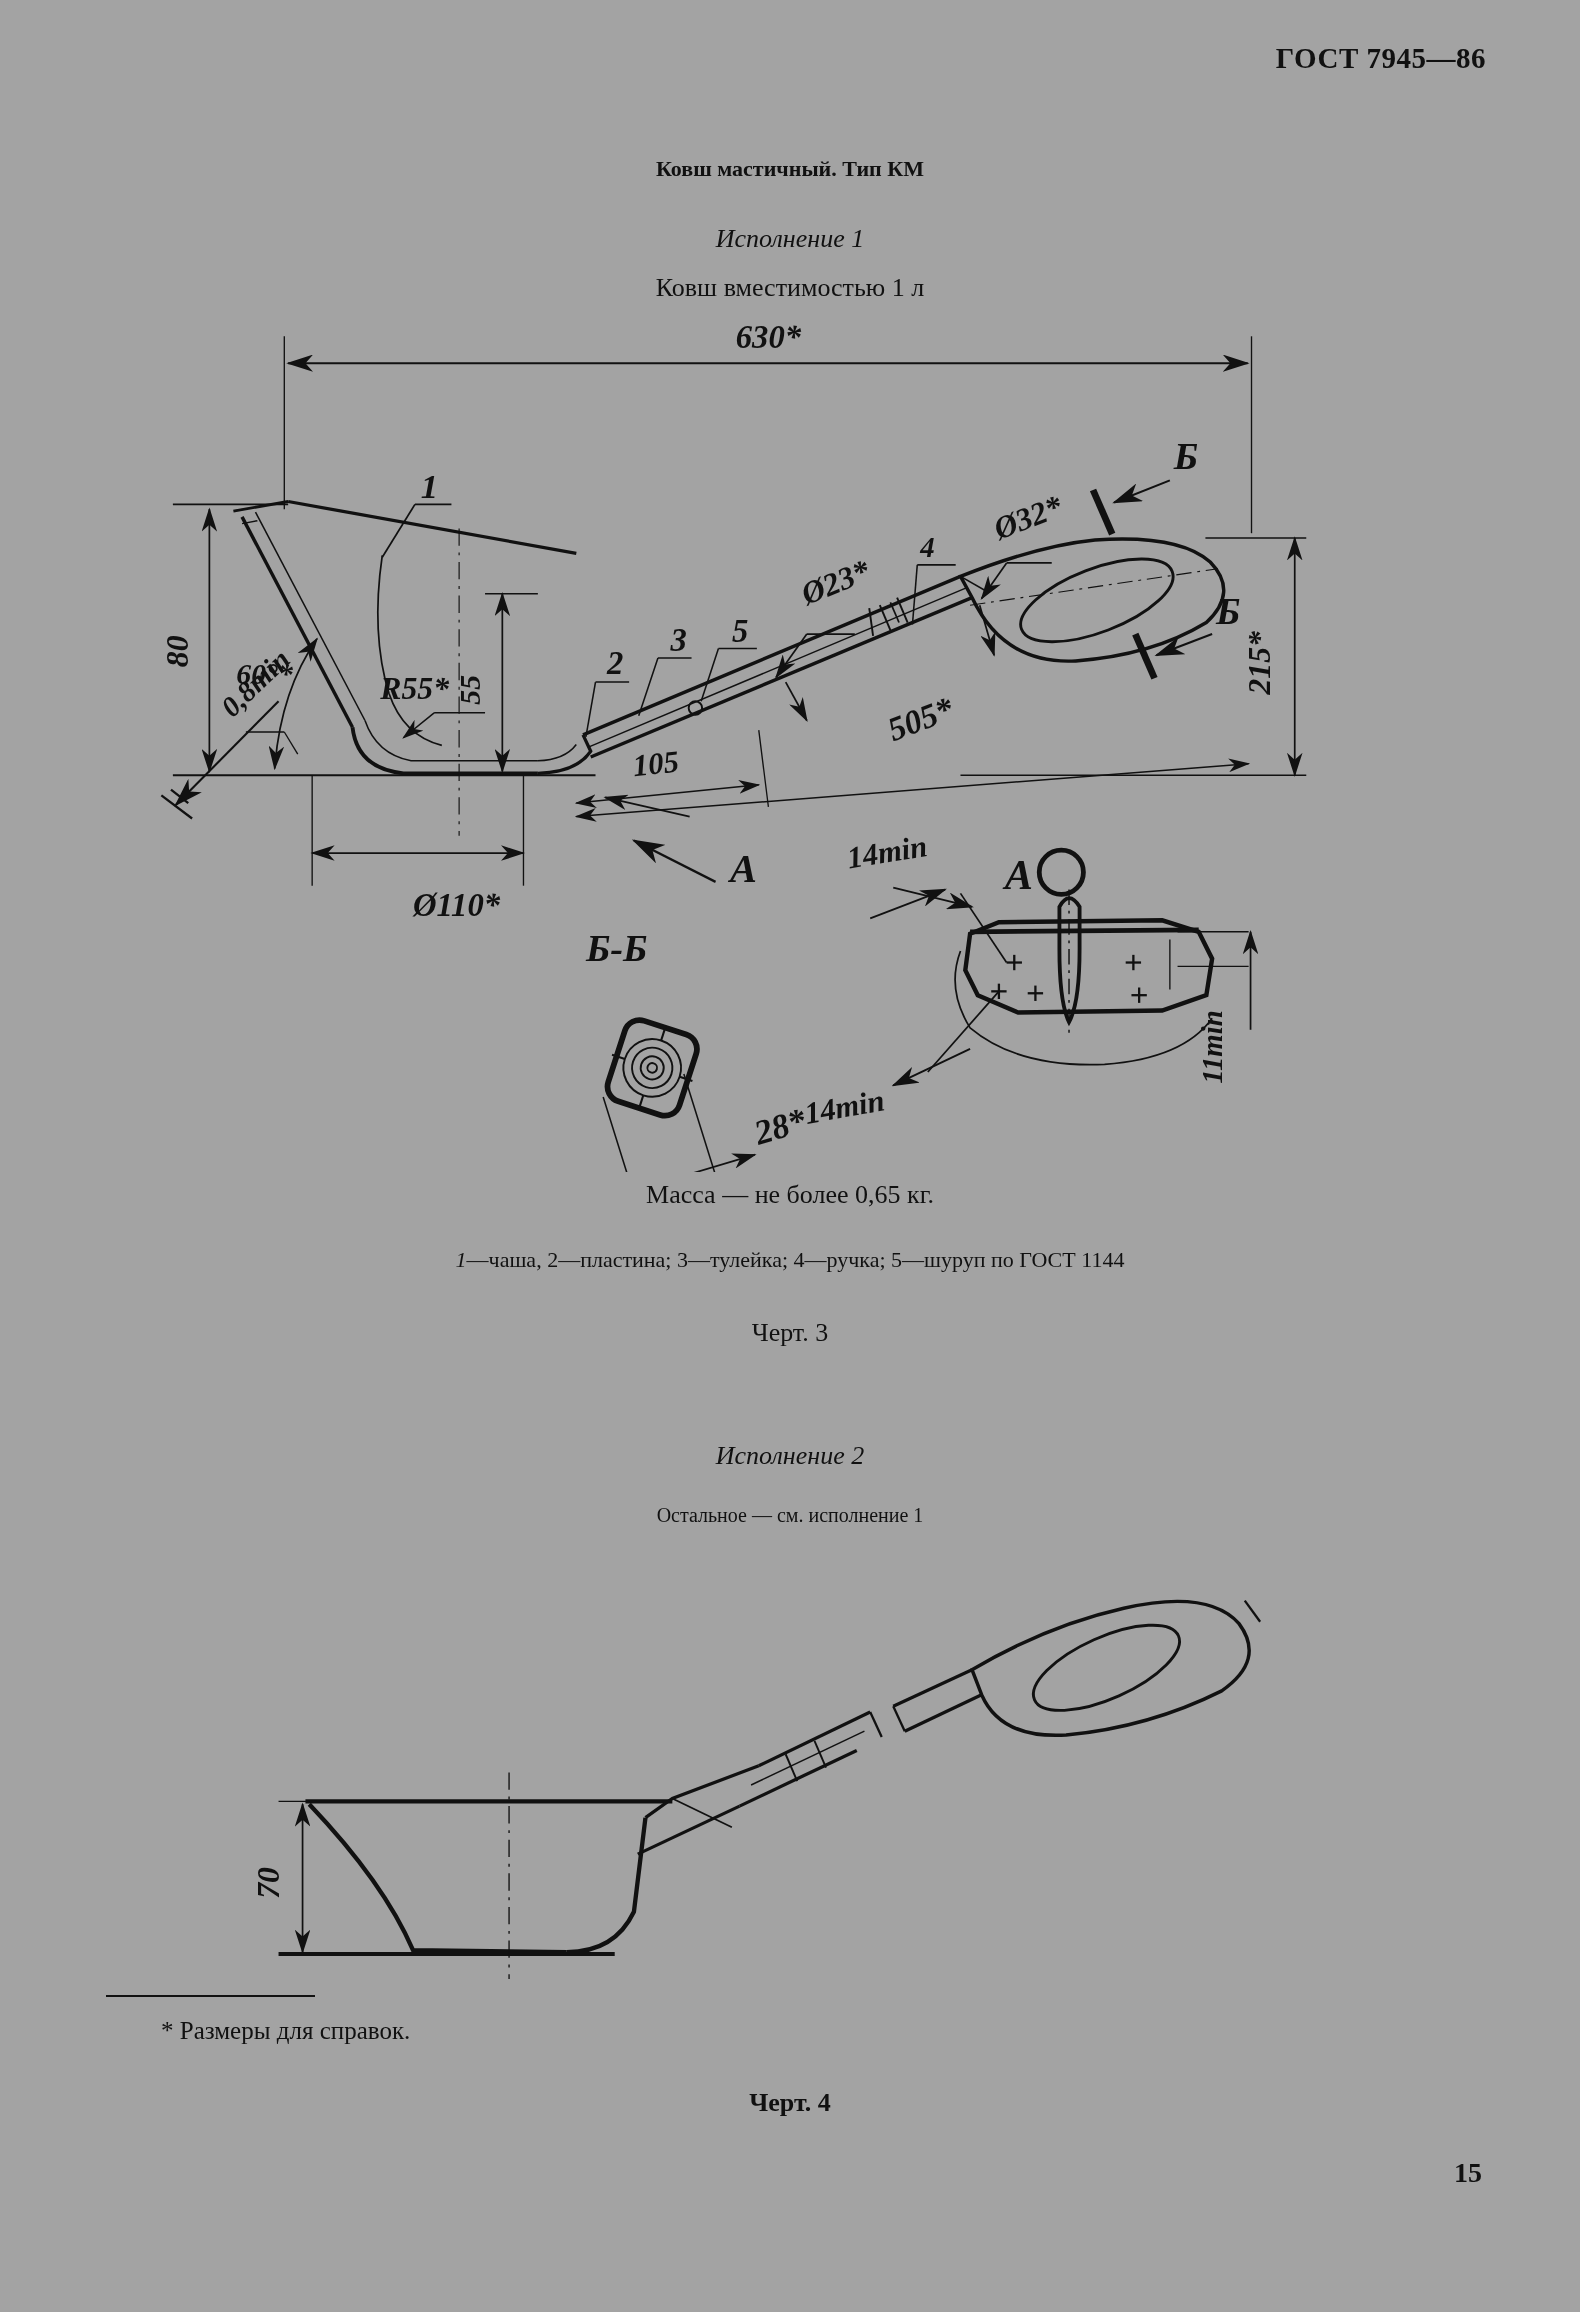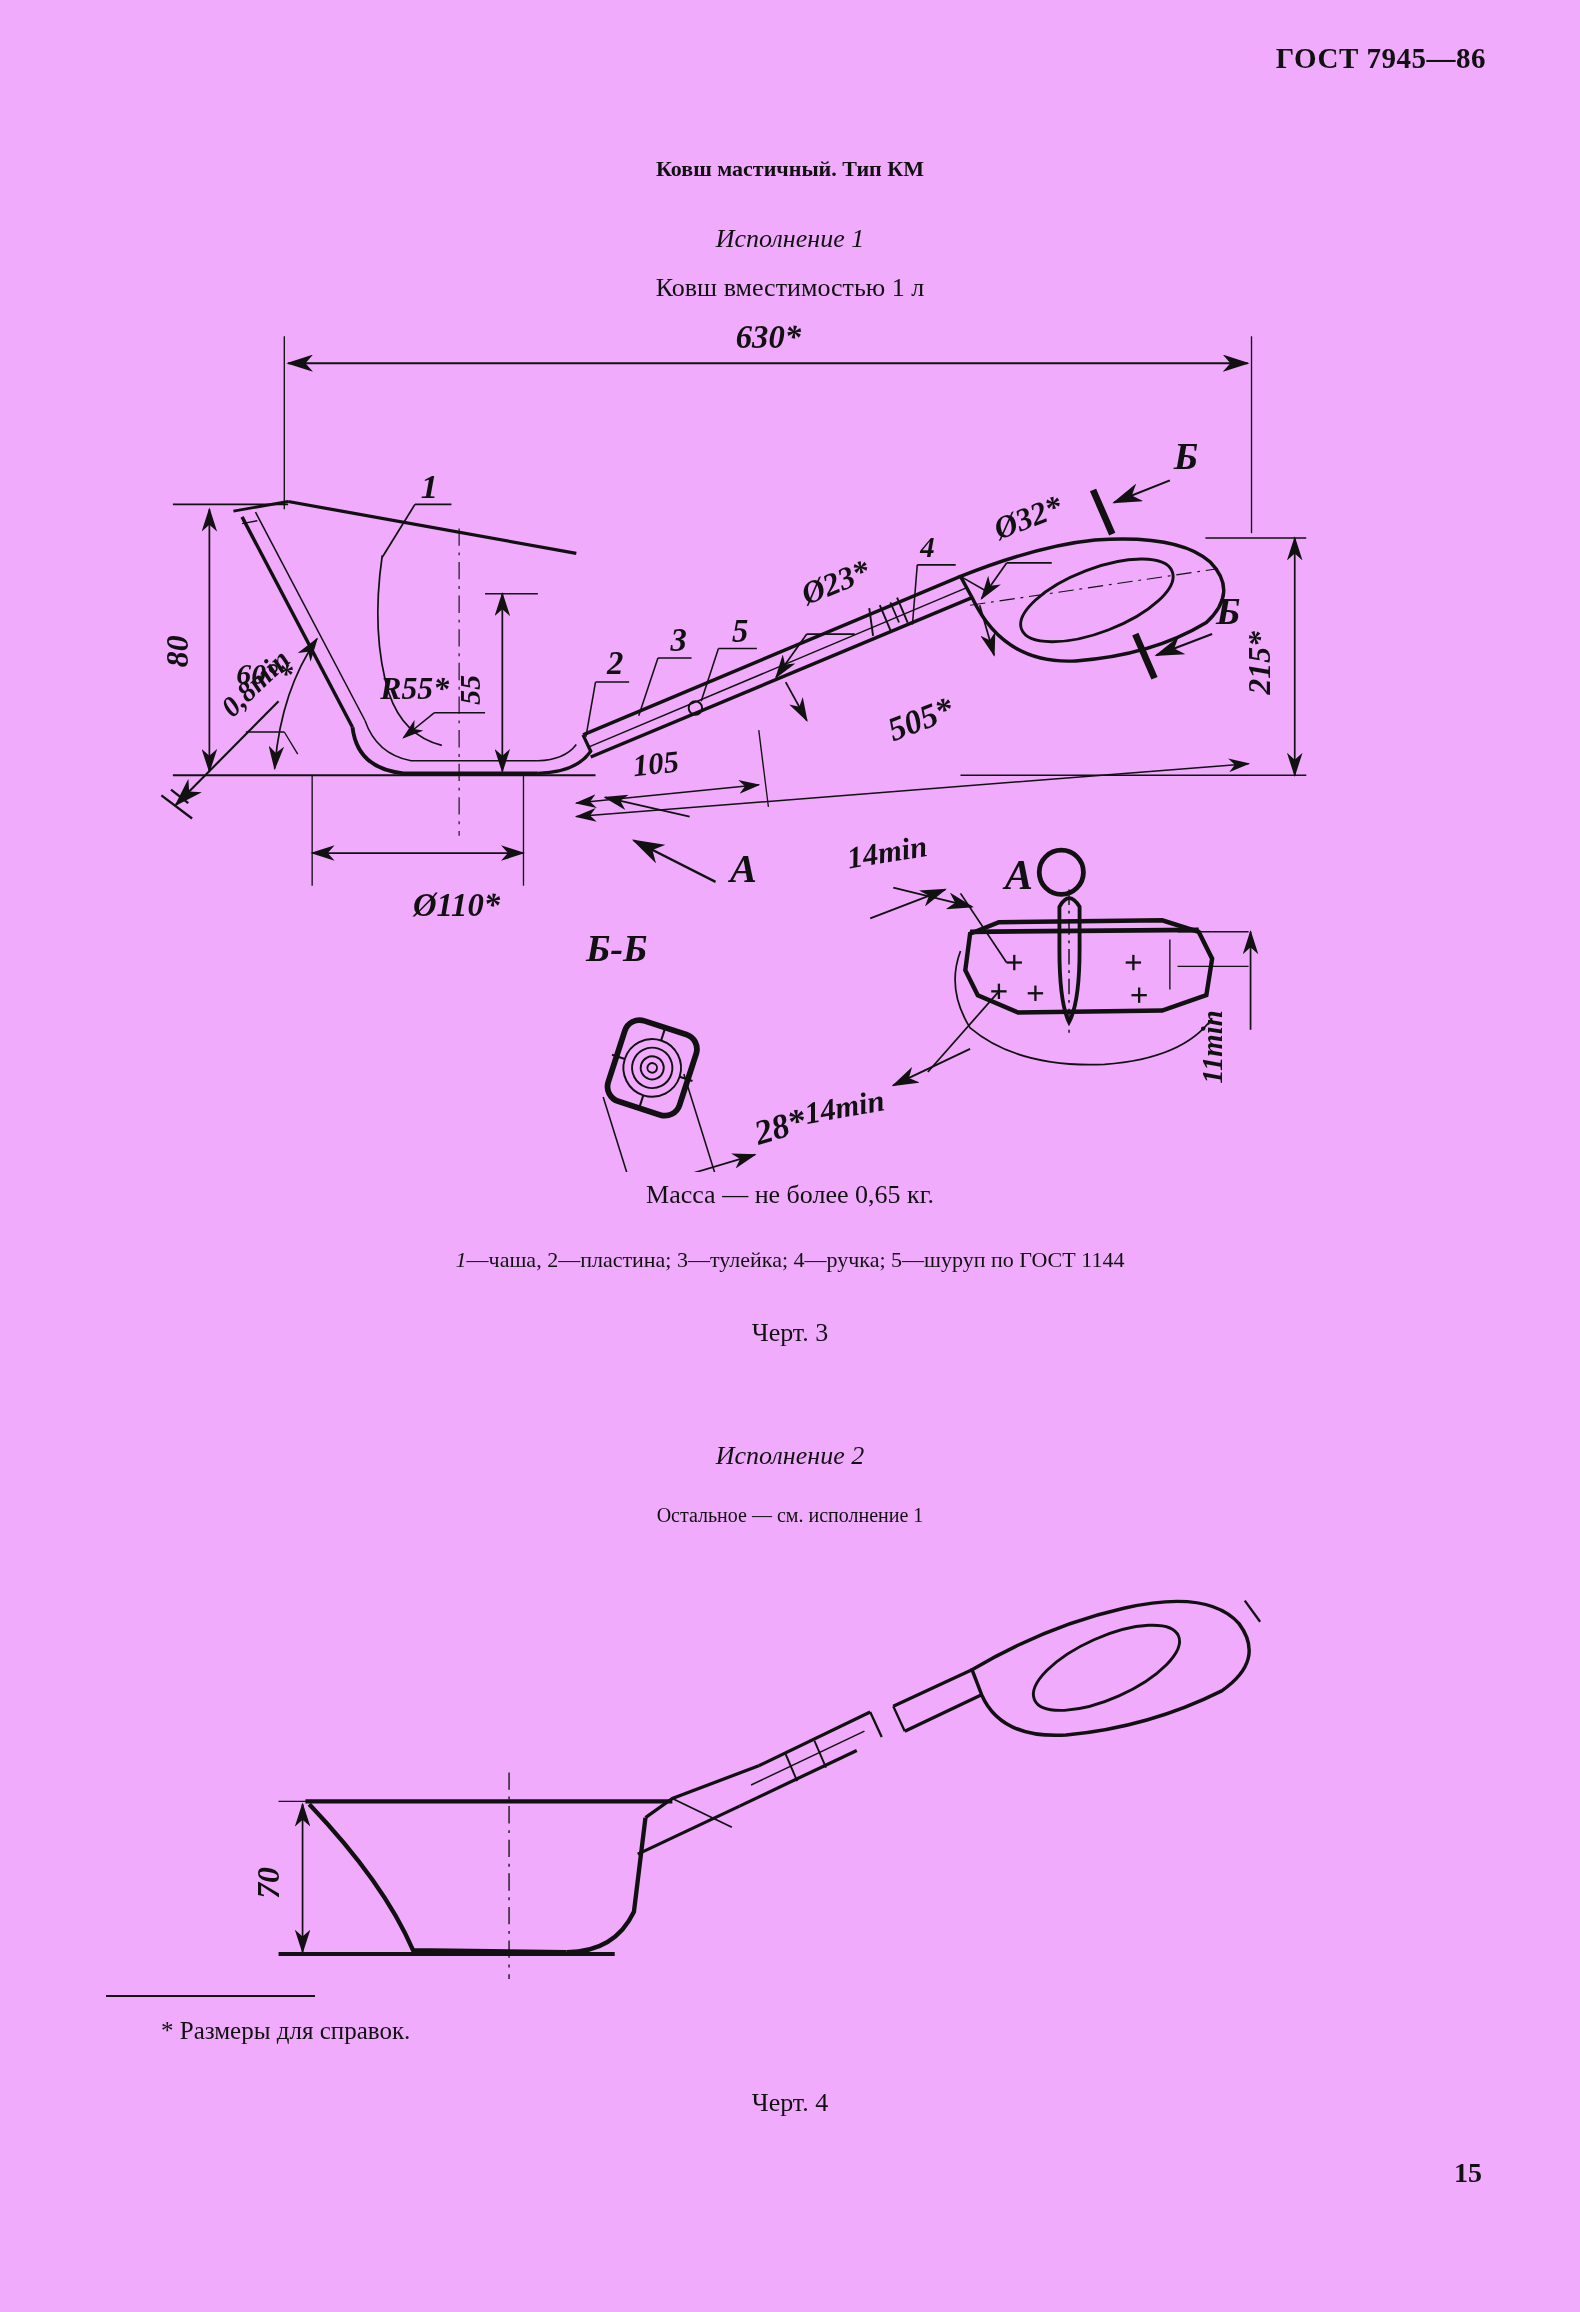--- a/index.html
+++ b/index.html
@@ -2,21 +2,21 @@
 <html><head>
 <meta charset="utf-8">
 <title>ГОСТ 7945—86 — page 15</title>
 <style>
   html,body{margin:0;padding:0;background:#ffffff;}
   body{
     width:1580px;height:2312px;position:relative;overflow:hidden;
     font-family:"Liberation Serif","DejaVu Serif",serif;
     color:#111;
   }
-  .page{position:absolute;inset:0;background:#f0abfc;padding-left:16px;}
+  .page{position:absolute;inset:0;background:#a3a3a3;padding-left:16px;}
 
   
   .std-header{
     position:absolute;top:42px;right:94px;
     font-size:29px;font-weight:bold;letter-spacing:0.5px;
     font-family:"Liberation Serif","DejaVu Serif",serif;
   }
   .doc-title{
     position:absolute;top:156px;left:0;width:100%;text-align:center;
     font-size:22px;font-weight:bold;
@@ -53,20 +53,21 @@
   .footnote-rule{
     position:absolute;top:1995px;left:106px;width:209px;height:0;
     border-top:2.9px solid #111;
   }
   .footnote{
     position:absolute;top:2017px;left:161px;font-size:25px;
   }
   .fig4-cap{
     position:absolute;top:2088px;left:0;width:100%;text-align:center;
     font-size:26px;
+    font-weight:bold;
   }
   .page-no{
     position:absolute;top:2157px;right:98px;font-size:28px;font-weight:bold;
   }
 
   
   .drawing{position:absolute;}
   #drawing-1{left:0;top:317px;width:1580px;height:855px;}
   #drawing-2{left:0;top:1566px;width:1580px;height:413px;}
   .drawing svg{display:block;width:100%;height:100%;}

